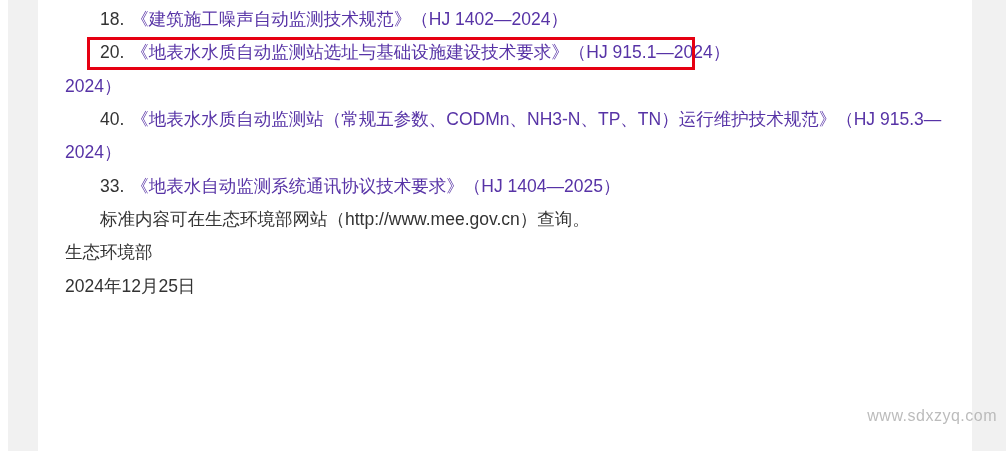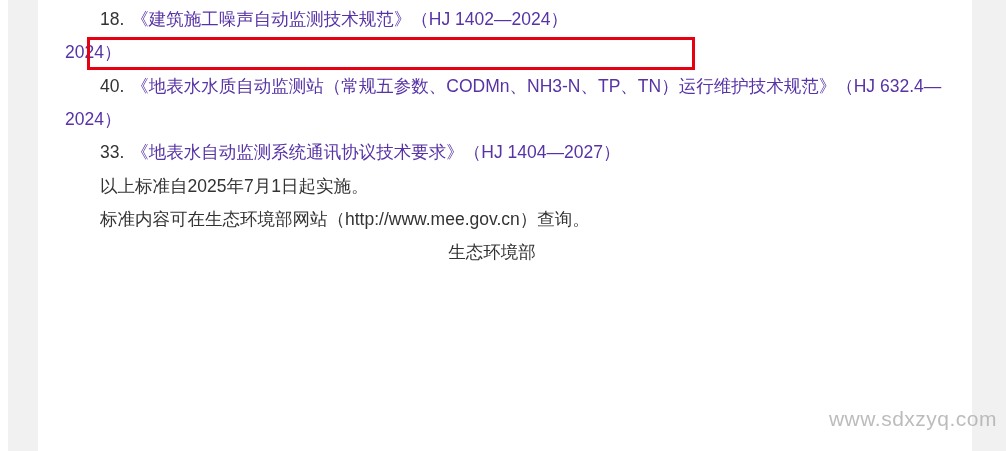--- a/index.html
+++ b/index.html
@@ -22,70 +22,73 @@
   }
   .content{
     position:absolute;left:0;top:0;right:16px;
     padding:3px 71px 0 65px;
   }
   .row{
     height:33.35px;line-height:33.35px;
     white-space:nowrap;
   }
   .row.indent{text-indent:35px;}
-  .row.right{text-align:center;}
+  .row.right{text-align:left;}
   .num{color:#333333;margin-right:7px;}
   .link{color:#5733a6;}
   .hl{
     position:absolute;left:87px;top:37px;
     width:602px;height:27px;
     border:3px solid #e60012;
     pointer-events:none;
   }
   .watermark{
     position:absolute;right:9px;top:407px;
-    font-size:21px;letter-spacing:0.5px;
+    font-size:16px;letter-spacing:0.5px;
     color:#b5b5b5;opacity:0.9;
     z-index:5;
   }
 </style>
 </head>
 <body>
 
 <div class="stage">
   <div class="gutter-left"></div>
   <div class="gutter-right"></div>
 
   <div class="content">
 
     <div class="row indent">
       <span class="num">18.</span><span class="link">《建筑施工噪声自动监测技术规范》（HJ 1402—2024）</span>
     </div>
 
 
+    <div class="row indent">
+      <span class="num">20.</span><span class="link">《地表水水质自动监测站选址与基础设施建设技术要求》（HJ 915.1—2024）</span>
+    </div>
 
     <div class="row">
       <span class="link">2024）</span>
     </div>
 
     <div class="row indent">
-      <span class="num">40.</span><span class="link">《地表水水质自动监测站（常规五参数、CODMn、NH3-N、TP、TN）运行维护技术规范》（HJ 632.4—</span>
+      <span class="num">40.</span><span class="link">《地表水水质自动监测站（常规五参数、CODMn、NH3-N、TP、TN）运行维护技术规范》（HJ 915.3—</span>
     </div>
     <div class="row">
       <span class="link">2024）</span>
     </div>
 
     <div class="row indent">
-      <span class="num">33.</span><span class="link">《地表水自动监测系统通讯协议技术要求》（HJ 1404—2027）</span>
+      <span class="num">33.</span><span class="link">《地表水自动监测系统通讯协议技术要求》（HJ 1404—2025）</span>
     </div>
 
-    <div class="row indent">以上标准自2025年7月1日起实施。</div>
     <div class="row indent">标准内容可在生态环境部网站（http://www.mee.gov.cn）查询。</div>
 
     <div class="row right">生态环境部</div>
+    <div class="row right">2024年12月25日</div>
 
 
   </div>
 
   <div class="hl"></div>
 
   <div class="watermark">www.sdxzyq.com</div>
 </div>
 
 </body></html>

